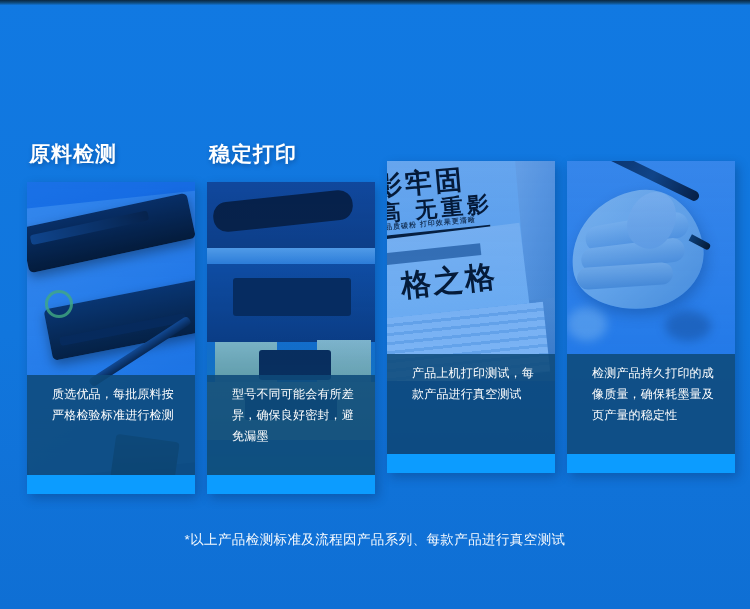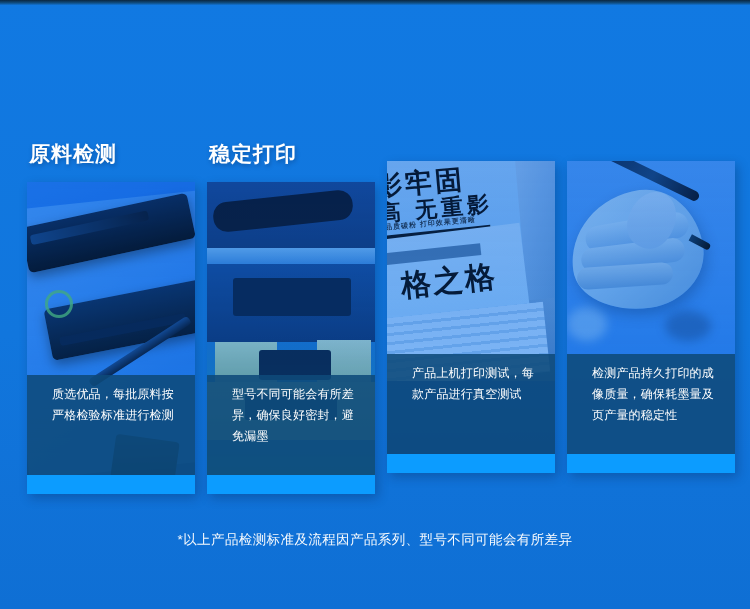--- a/index.html
+++ b/index.html
@@ -318,15 +318,15 @@
             <div class="p4-nib"></div>
           </div>
         </div>
         <div class="caption">检测产品持久打印的成像质量，确保耗墨量及页产量的稳定性</div>
         <div class="bar"></div>
       </div>
     </div>
 
   </div>
 
-  <div class="footnote">*以上产品检测标准及流程因产品系列、型号不同可能会有所差异</div>
+  <div class="footnote">*以上产品检测标准及流程因产品系列、每款产品进行真空测试</div>
 
 </div>
 
 </body></html>

